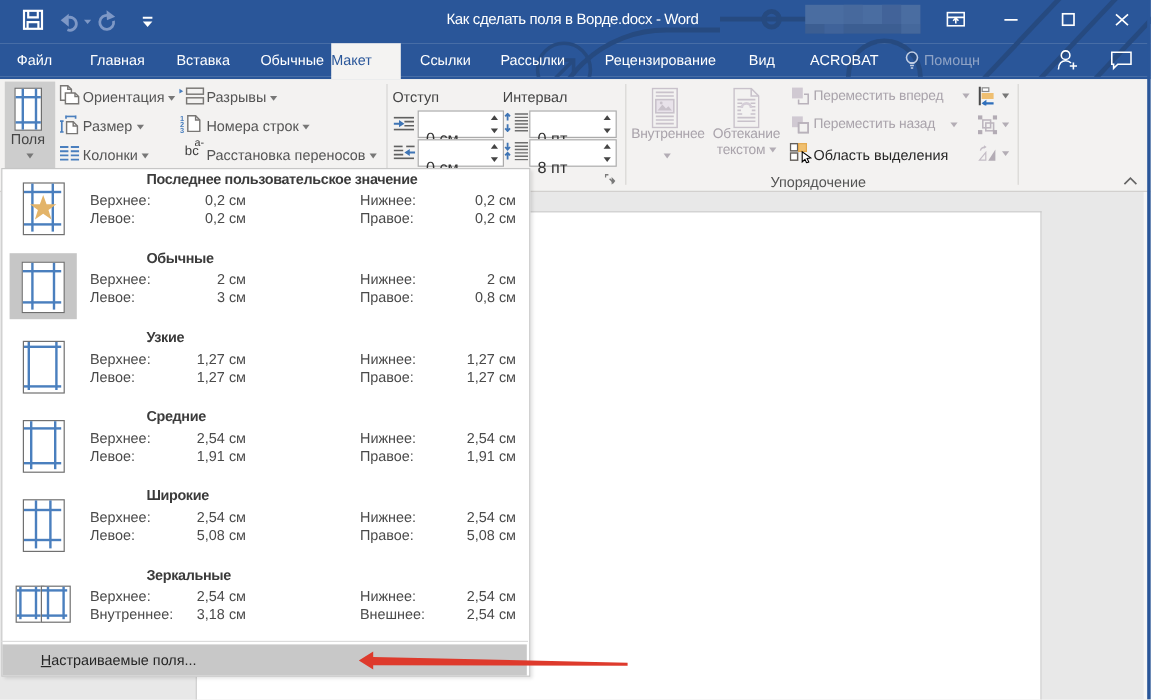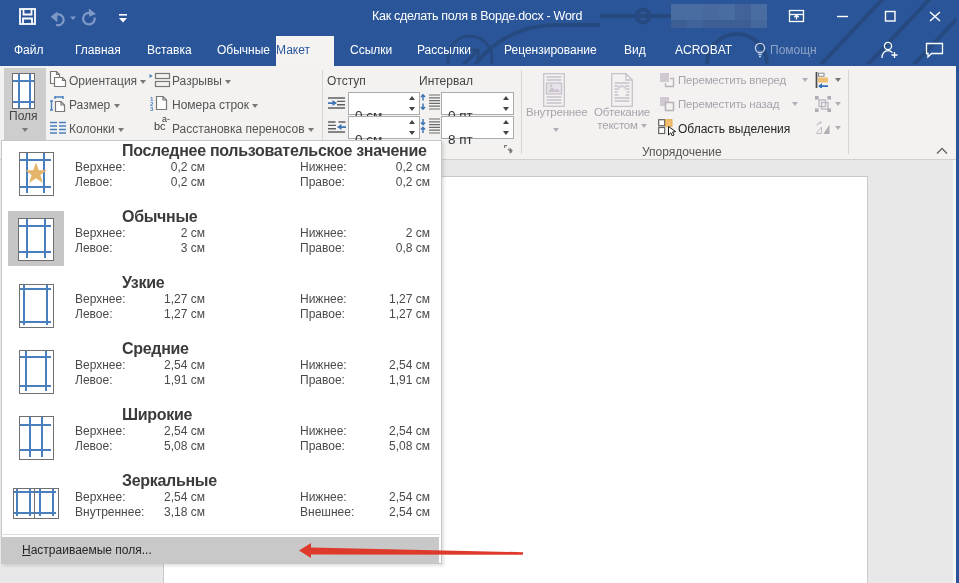--- a/index.html
+++ b/index.html
@@ -35,21 +35,21 @@
   .spin .up{top:3px;border-bottom:4px solid #444;}
   .spin .dn{bottom:3px;border-top:4px solid #444;}
   
   #docarea{left:0;top:160px;width:959px;height:423px;background:#e8e8e8;}
   #page{position:absolute;left:163px;top:16px;width:703px;height:407px;
     background:#fff;border:1px solid #c9c9c9;border-bottom:none;}
   
   #dropdown{left:1px;top:140px;width:441px;height:424px;background:#fff;
     border:1px solid #c6c6c6;box-sizing:border-box;
     box-shadow:2px 2px 3px rgba(0,0,0,0.12);}
-  .dtitle{position:absolute;left:74px;top:0;font-size:16px;font-weight:bold;color:#3b3b3b;white-space:nowrap;letter-spacing:-0.3px;padding-left:48px;}
+  .dtitle{position:absolute;left:74px;top:0;font-size:12px;font-weight:bold;color:#3b3b3b;white-space:nowrap;letter-spacing:-0.3px;padding-left:48px;}
   .dlab{position:absolute;font-size:12px;color:#4a4a4a;white-space:nowrap;}
   .dval{position:absolute;font-size:12px;color:#4a4a4a;white-space:nowrap;text-align:right;}
   
   .pic{position:absolute;background:#fff;border:1px solid #707070;}
   .pl{position:absolute;background:#4a7fbe;}
   
   #rightborder{left:956px;top:0;width:3px;height:583px;background:#2a5699;}
   #rightwhite{left:953px;top:160px;width:3px;height:423px;background:#f6f6f6;}
 </style>
 </head>
@@ -461,21 +461,21 @@
   <div class="dval" style="left:135px;top:490px;width:70px;">2,54 см</div>
   <div class="dlab" style="left:300px;top:490px;">Нижнее:</div>
   <div class="dval" style="left:360px;top:490px;width:70px;">2,54 см</div>
   <div class="dlab" style="left:75px;top:505px;">Внутреннее:</div>
   <div class="dval" style="left:135px;top:505px;width:70px;">3,18 см</div>
   <div class="dlab" style="left:300px;top:505px;">Внешнее:</div>
   <div class="dval" style="left:360px;top:505px;width:70px;">2,54 см</div>
   <div class="abs" style="left:1px;top:534px;width:439px;height:1px;background:#dcdcdc;"></div>
   <div class="abs" style="left:2px;top:537px;width:437px;height:26px;background:#c8c8c8;
        font-size:12px;color:#262626;line-height:26px;">
-    <span style="margin-left:20px;"><span style="text-decoration:underline;">Н</span>астраиваемые поля...</span>
+    <span style="margin-left:32px;"><span style="text-decoration:underline;">Н</span>астраиваемые поля...</span>
   </div>
 
   <svg class="abs" width="240" height="24" style="left:296px;top:540px" viewBox="0 0 240 24">
     <path d="M3 10.5 L15 3 L15 7.6 L227 12.2 L227 14.8 L15 14.4 L15 18 z" fill="#de3a2c"></path>
   </svg>
   <div class="abs" id="rightwhite"></div>
   <div class="abs" id="rightborder"></div>
 </div>
 
 </body></html>

